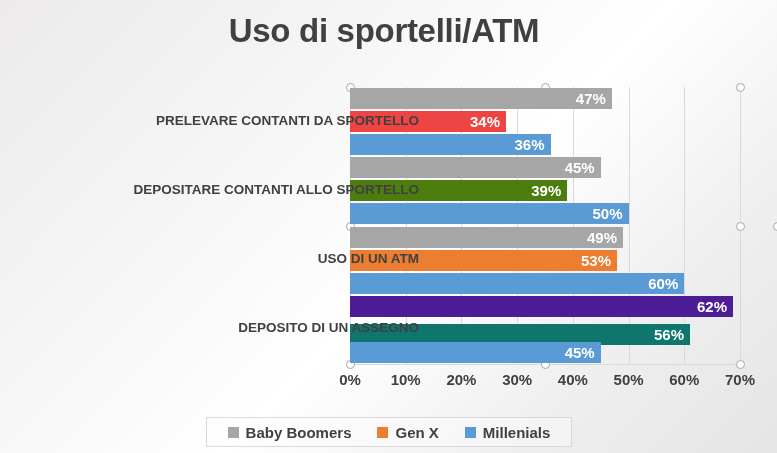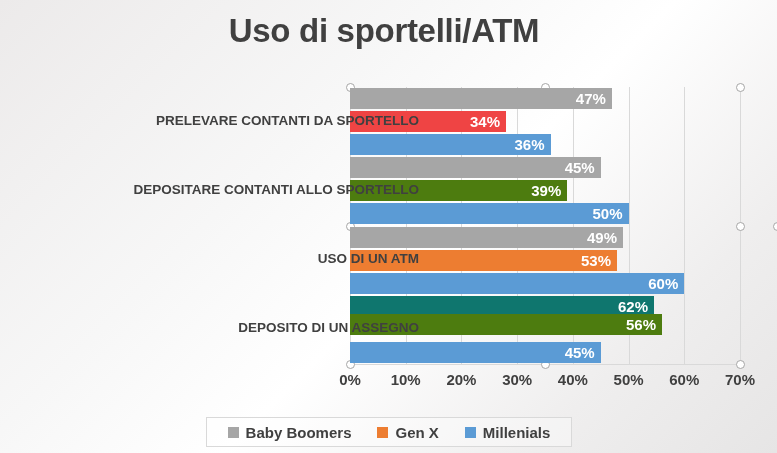--- a/index.html
+++ b/index.html
@@ -125,24 +125,24 @@
       </div>
       <div class="bar" style="top: 139.625px; width: 273px; background: rgb(166, 166, 166);">
         <span class="val">49%</span>
       </div>
       <div class="bar" style="top: 162.625px; width: 267px; background: rgb(237, 125, 49);">
         <span class="val">53%</span>
       </div>
       <div class="bar" style="top: 185.625px; width: 334.286px; background: rgb(91, 155, 213);">
         <span class="val">60%</span>
       </div>
-      <div class="bar" style="top: 208.875px; width: 304px; background: #0f766e; text-align: right;">
+      <div class="bar" style="top: 208.875px; width: 383px; background: #4c1d95; text-align: right;">
         <span class="val">62%</span>
       </div>
-      <div class="bar" style="top: 227px; width: 312px; background: #4d7c0f;">
+      <div class="bar" style="top: 237px; width: 312px; background: #0f766e; padding-left: 28px;">
         <span class="val">56%</span>
       </div>
       <div class="bar" style="top: 254.875px; width: 250.714px; background: rgb(91, 155, 213);">
         <span class="val">45%</span>
       </div>
     </div>
 
   <div id="cat-labels">
       <div class="cat-label" style="top: 112.625px; padding-left: 8px;">PRELEVARE CONTANTI DA SPORTELLO</div>
       <div class="cat-label" style="top: 181.875px; margin-left: 28px;">DEPOSITARE CONTANTI ALLO SPORTELLO</div>

